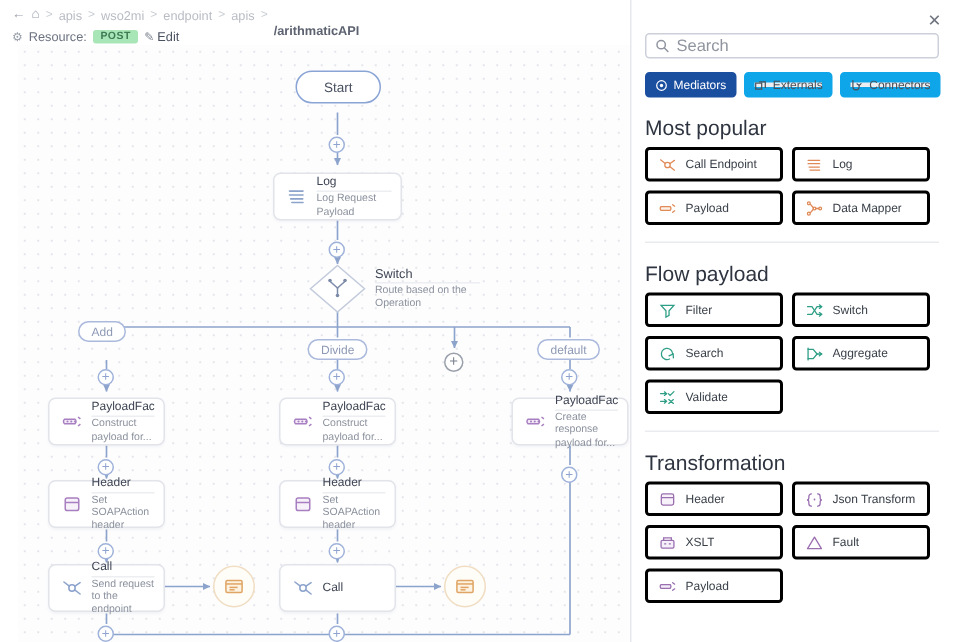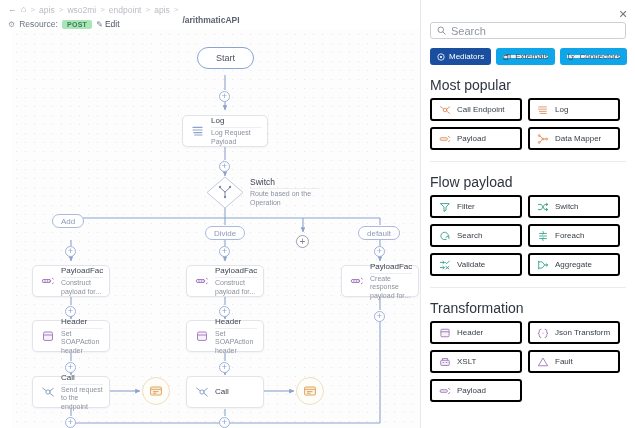--- a/index.html
+++ b/index.html
@@ -484,53 +484,41 @@
           <svg width="12" height="12" viewBox="0 0 14 14" fill="none" stroke="#2e9e86" stroke-width="1" stroke-linecap="round">
             <path d="M11,7 a4.4,4.4 0 1 0 -2.4,3.9"></path>
               <path d="M8.2,8.4 L11.4,7 L11.6,10"></path>
           </svg>
         </span>
         <span class="plbl">Search</span>
       </div>
       <div class="pitem">
         <span class="pico">
           <svg width="12" height="12" viewBox="0 0 14 14" fill="none" stroke="#2e9e86" stroke-width="1" stroke-linecap="round">
-            <path d="M7,1.6 a3,3 0 0 1 0,3.4"></path>
-              <path d="M3,4 h8"></path>
-              <path d="M3,7 h8"></path>
-              <path d="M3,10 h8"></path>
-            <path d="M7,9 a3,3 0 0 0 0,3.4"></path>
-          </svg>
-        </span>
-        <span class="plbl">Foreach</span>
+            <path d="M2,2.4 v9.2"></path>
+              <path d="M2,3.4 h4 L9,7 h3.4"></path>
+              <path d="M2,10.6 h4 L9,7"></path>
+            <path d="M10.8,5.6 L12.6,7 L10.8,8.4"></path>
+          </svg>
+        </span>
+        <span class="plbl">Aggregate</span>
       </div>
       <div class="pitem">
         <span class="pico">
           <svg width="12" height="12" viewBox="0 0 14 14" fill="none" stroke="#2e9e86" stroke-width="1" stroke-linecap="round">
             <path d="M1.6,4 h4.4"></path>
               <path d="M1.6,10 h4.4"></path>
             <path d="M4.6,2.6 L6.2,4 L4.6,5.4"></path>
               <path d="M4.6,8.6 L6.2,10 L4.6,11.4"></path>
             <path d="M7.6,4 L9,5.4 L12,2.4"></path>
               <path d="M8,8.6 L11.6,11.6 M11.6,8.6 L8,11.6"></path>
           </svg>
         </span>
         <span class="plbl">Validate</span>
       </div>
-      <div class="pitem">
-        <span class="pico">
-          <svg width="12" height="12" viewBox="0 0 14 14" fill="none" stroke="#2e9e86" stroke-width="1" stroke-linecap="round">
-            <path d="M2,2.4 v9.2"></path>
-              <path d="M2,3.4 h4 L9,7 h3.4"></path>
-              <path d="M2,10.6 h4 L9,7"></path>
-            <path d="M10.8,5.6 L12.6,7 L10.8,8.4"></path>
-          </svg>
-        </span>
-        <span class="plbl">Aggregate</span>
-      </div>
     </div>
     <div class="divider"></div>
 
     <div class="secttl">Transformation</div>
     <div class="grid">
       <div class="pitem">
         <span class="pico">
           <svg width="12" height="12" viewBox="0 0 14 14" fill="none" stroke="#9a6fb0" stroke-width="1">
             <rect x="2.2" y="2.6" width="9.6" height="8.8" rx="1.4" fill="#f7f2fa"></rect>
             <path d="M2.2,5.6 h9.6"></path>

